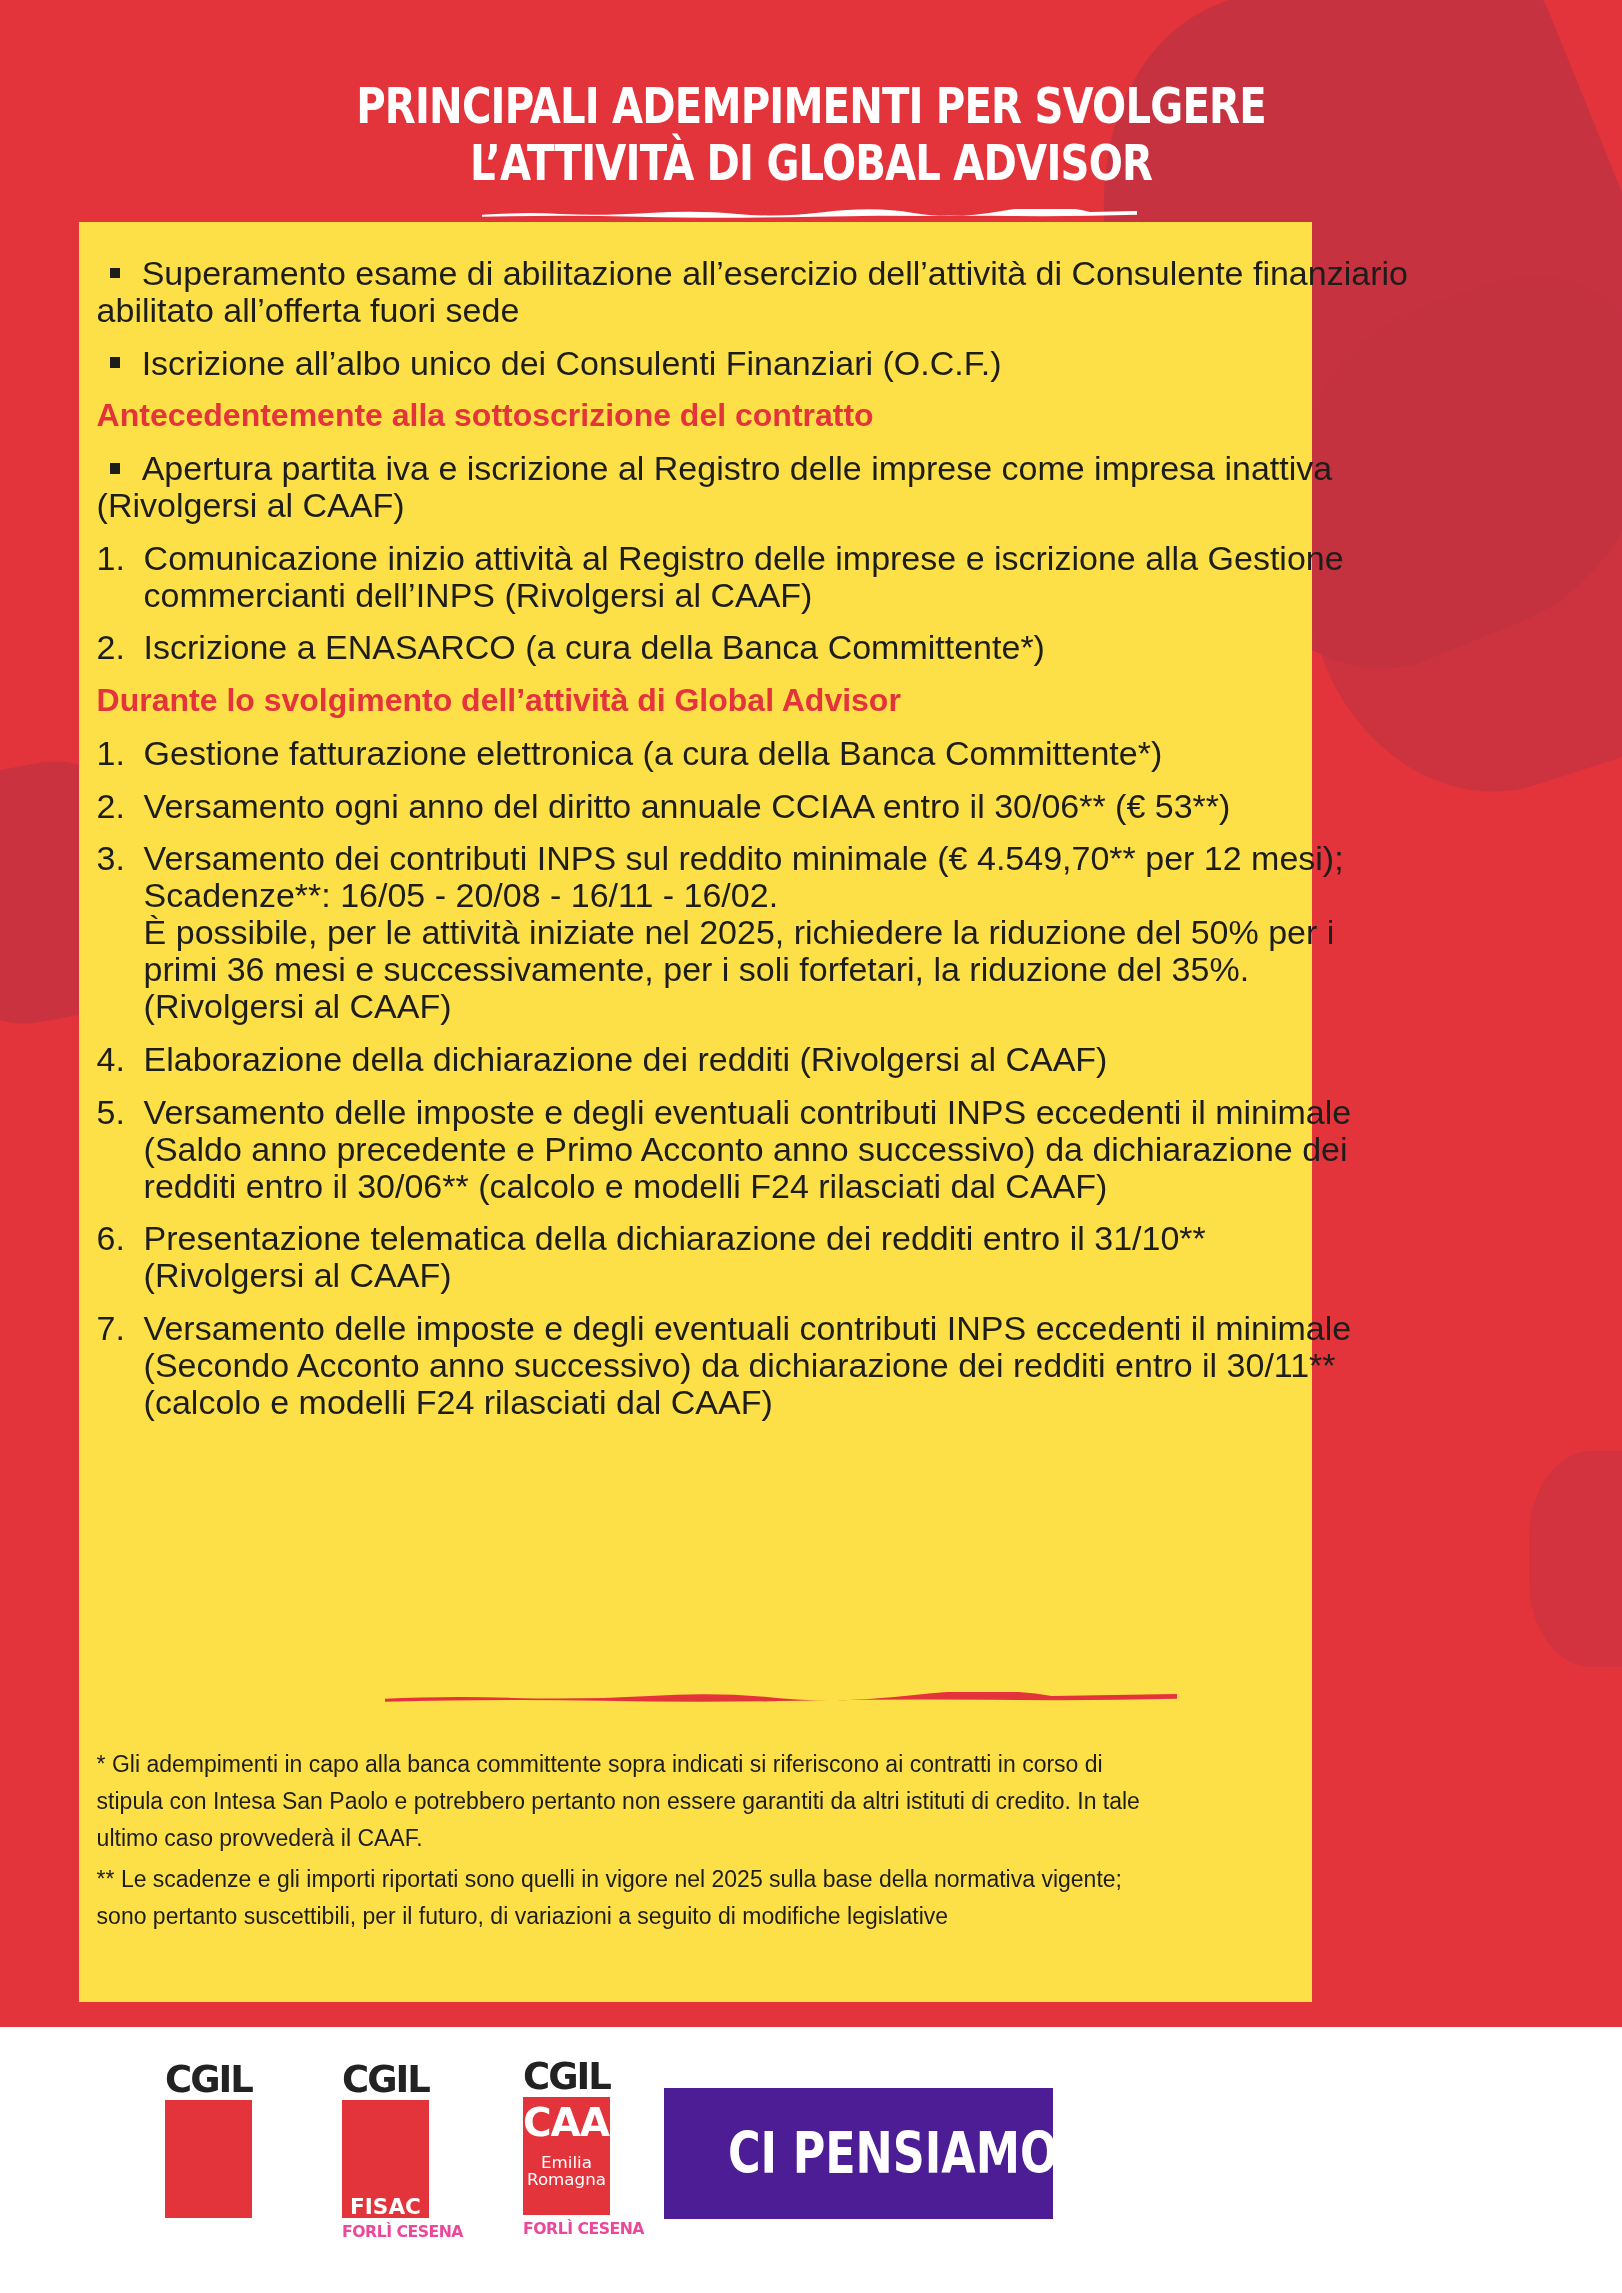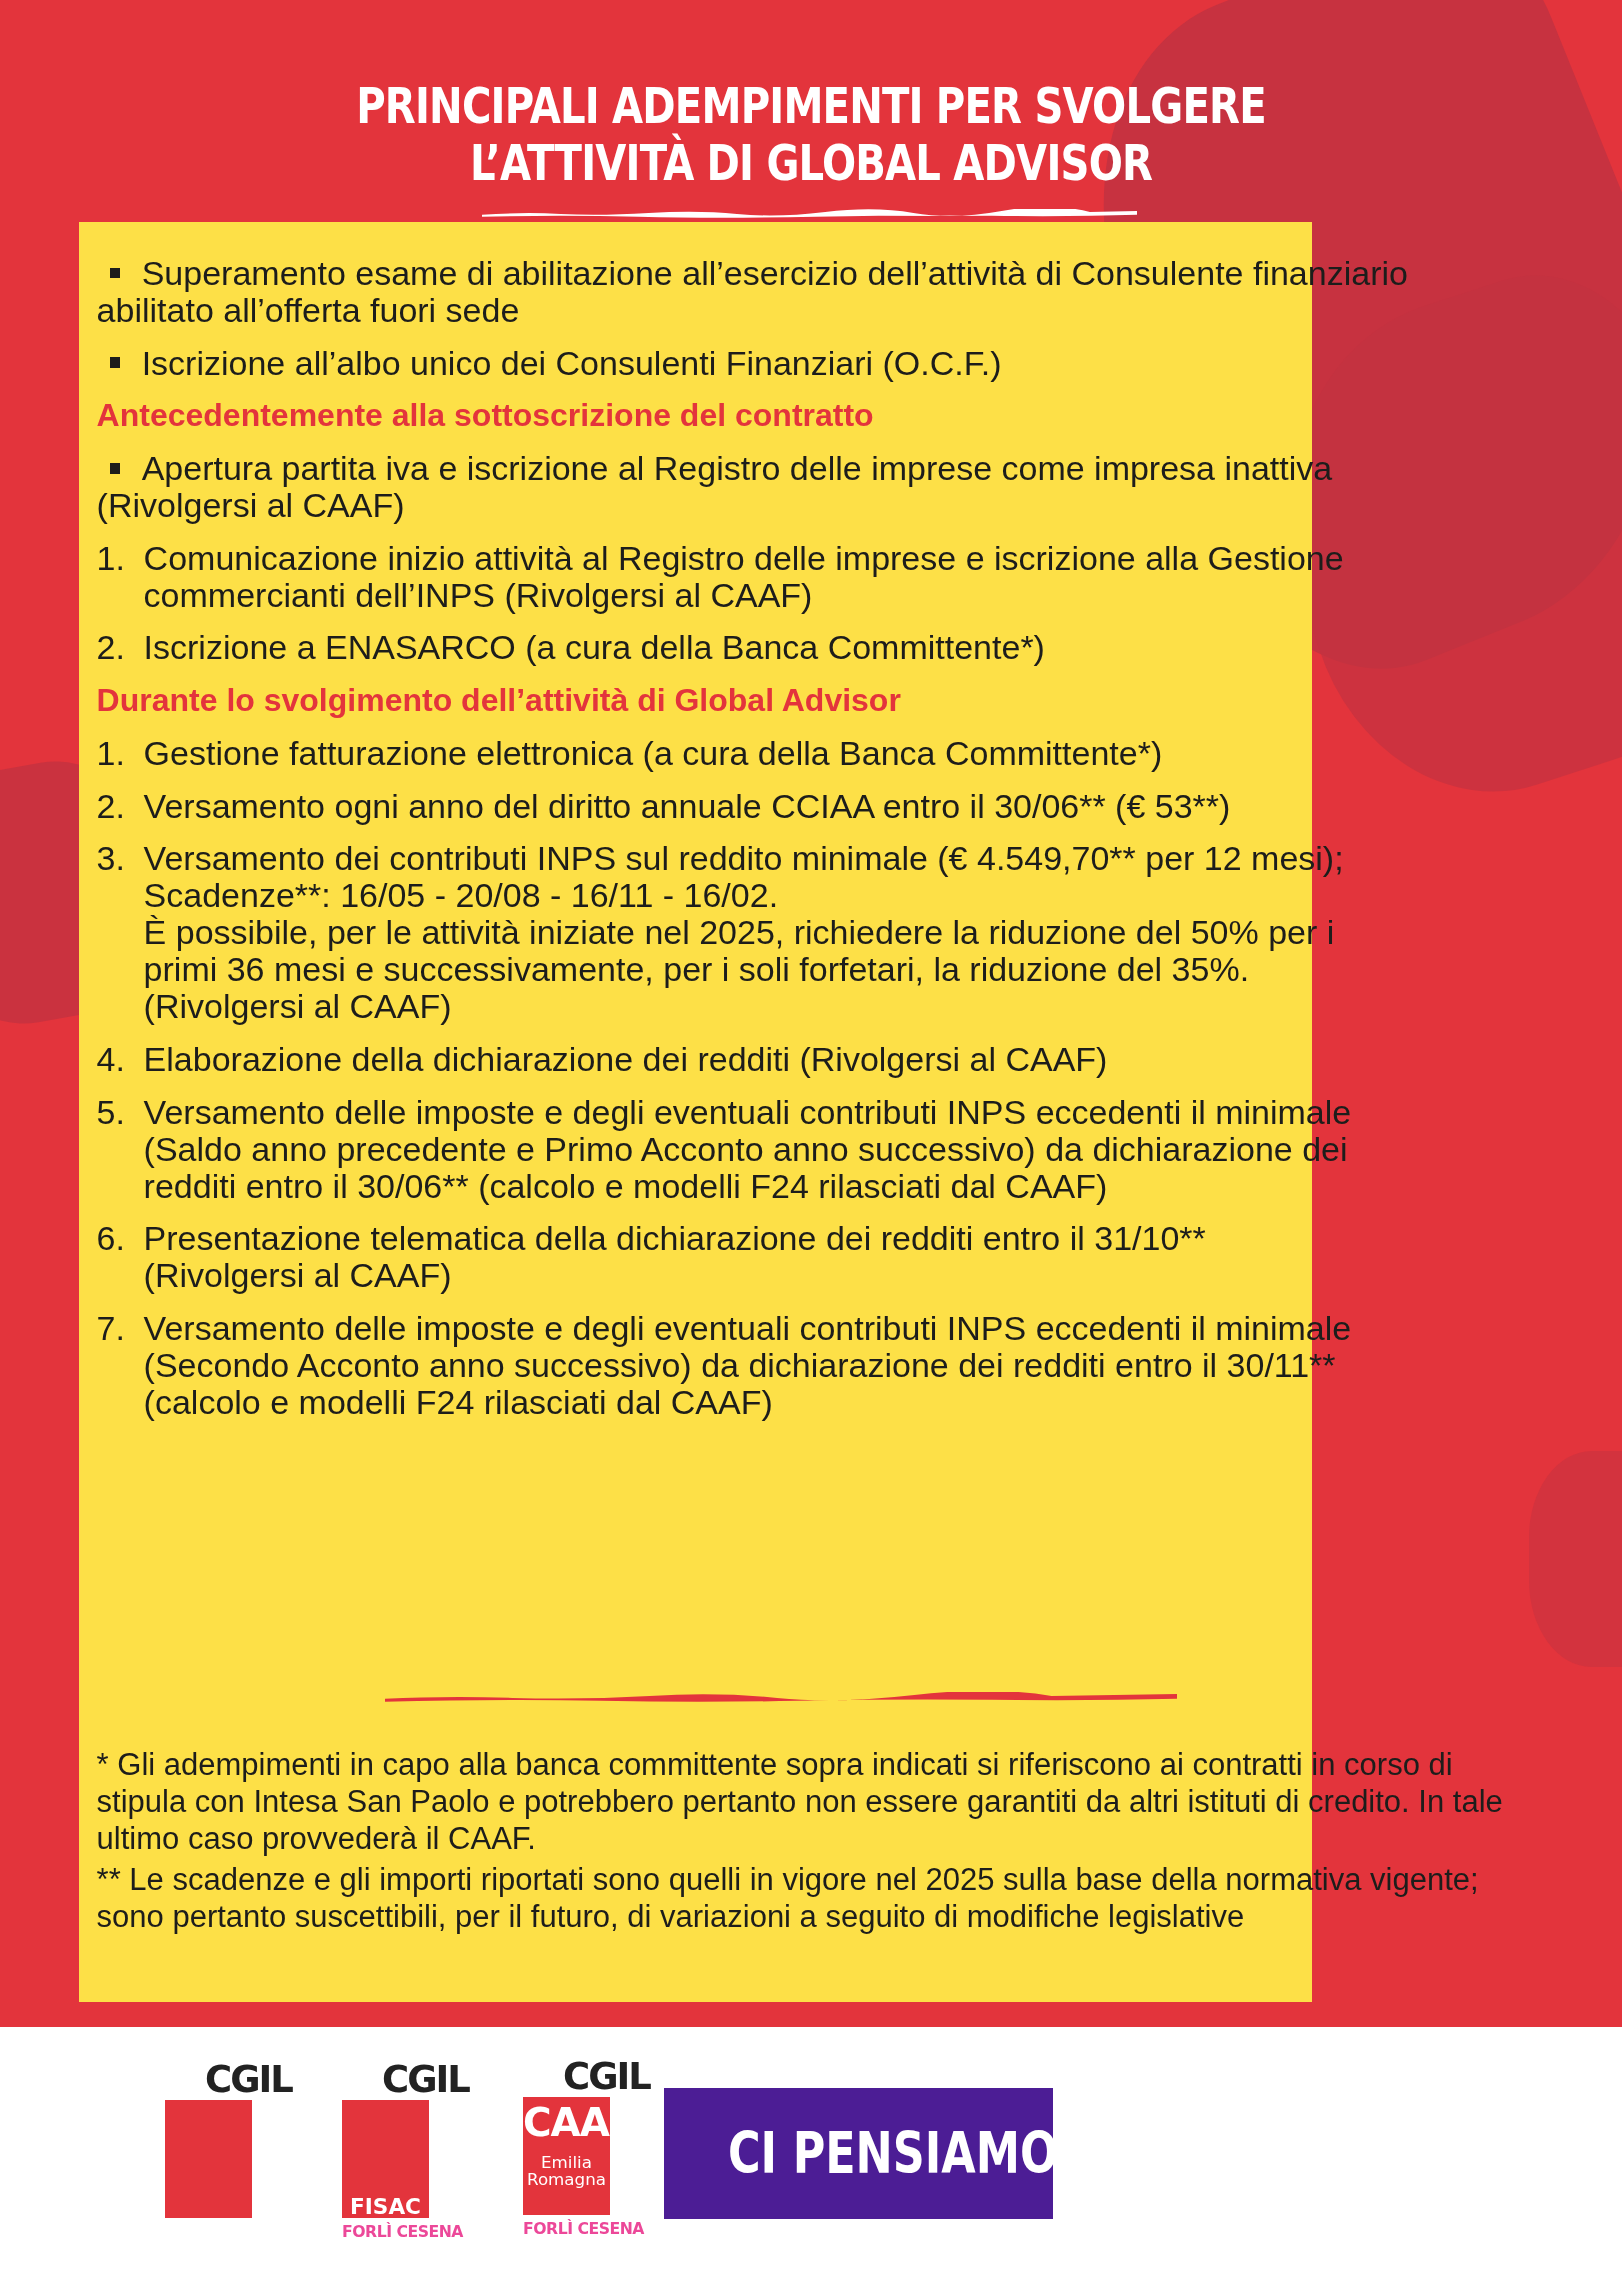--- a/index.html
+++ b/index.html
@@ -22,26 +22,26 @@
              font-size:34px; line-height:37px; }
   .content p { margin:0 0 15.7px 0; }
   .bullet { display:inline-block; width:9.8px; height:10.8px; background:#1d1d1b; margin:0 21.6px 5.9px 13.7px; vertical-align:middle; }
   .section-h { color:#e3343c; font-weight:bold; font-size:32px; margin:0 0 15.7px 0; line-height:37px; }
   .num-item { position:relative; padding-left:47px; margin:0 0 15.7px 0; }
   .num-item .num { position:absolute; left:0; top:0; }
   .num-item .line { display:block; }
 
   .divider { position:absolute; left:306px; top:1470px; width:792px; height:9.8px; }
 
-  .notes { position:absolute; left:17.6px; top:1524px; width:1431px; color:#1d1d1b; font-size:31px; line-height:37px; }
+  .notes { position:absolute; left:17.6px; top:1524px; width:1431px; color:#1d1d1b; font-size:23px; line-height:37px; }
   .notes p { margin:0 0 3.9px 0; }
 
   .footer { position:absolute; left:0; top:2027px; width:1622px; height:267px; background:#fff; }
   .logo { position:absolute; top:34px; width:88px; }
-  .logo-word { font-family:"DejaVu Sans", sans-serif; font-weight:900; font-size:37px; color:#222; letter-spacing:-2px; line-height:37px; height:37px;margin-left:40px; }
+  .logo-word { font-family:"DejaVu Sans", sans-serif; font-weight:900; font-size:37px; color:#222; letter-spacing:-2px; line-height:37px; height:37px; }
   .logo-box { width:87px; height:118px; background:#e3343c; position:relative; margin-top:2px; color:#fff; text-align:center; }
   .logo-sub { font-family:"DejaVu Sans", sans-serif; font-size:15.7px; font-weight:bold; color:#ec4899; letter-spacing:-0.5px; margin-top:3.9px; white-space:nowrap; }
   .fisac-text { position:absolute; bottom:0; left:0; width:87px; font-family:"DejaVu Sans", sans-serif; font-weight:900; font-size:21.6px; line-height:21.6px;margin-top:48px; }
   .caaf-text { font-family:"DejaVu Sans", sans-serif; font-weight:bold; font-size:39px; line-height:43px; padding-top:3.9px; letter-spacing:-1px; }
   .er-text { font-family:"DejaVu Sans", sans-serif; font-size:16.7px; line-height:17.6px; padding-top:9.8px; }
   .slogan { position:absolute; left:664px; top:61px; width:389px; height:131px; background:#4c1d95; color:#fff;
             font-family:"DejaVu Sans", sans-serif; font-weight:bold; font-size:57px; line-height:131px; text-align:center;
             transform-origin:left; }
   .slogan span { display:inline-block; transform:scaleX(.78); white-space:nowrap; }
 </style>

